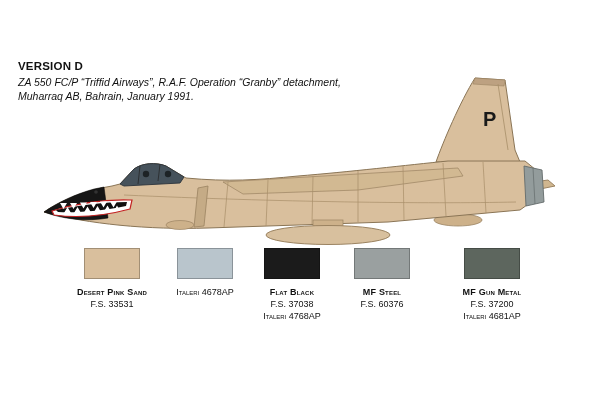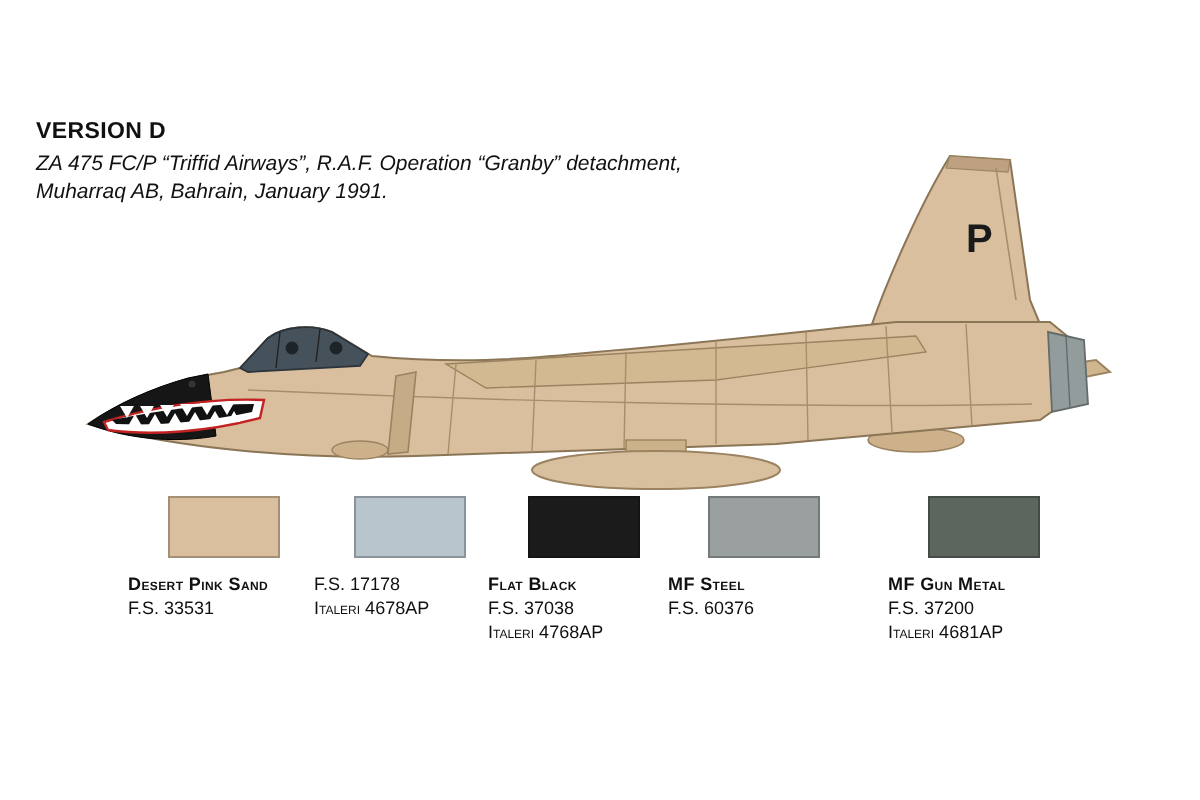--- a/index.html
+++ b/index.html
@@ -5,34 +5,34 @@
   html,body{margin:0;padding:0;background:#ffffff;}
   .page{
     position:relative;width:600px;height:376px;background:#ffffff;overflow:hidden;
     font-family:"Liberation Sans","DejaVu Sans",sans-serif;color:#111;
   }
   .header{position:absolute;left:18px;top:60px;width:360px;}
   .version{font-weight:bold;font-size:11.5px;letter-spacing:.2px;margin-bottom:3px;}
   .desc{font-style:italic;font-size:10.5px;line-height:1.35;}
   .aircraft-svg{position:absolute;left:28px;top:62px;width:540px;height:185px;}
   .swatch-row{position:absolute;left:0;top:248px;width:600px;height:110px;}
-  .swatch-col{position:absolute;width:96px;}
+  .swatch-col{position:absolute;width:96px;text-align:center;}
   .swatch-box{width:54px;height:29px;margin:0 auto 7px auto;border:1px solid rgba(0,0,0,.25);}
   .swatch-name{font-weight:bold;font-size:9px;font-variant:small-caps;letter-spacing:.2px;line-height:1.35;}
   .swatch-fs{font-size:9px;line-height:1.35;}
   .swatch-italeri{font-size:9px;font-variant:small-caps;line-height:1.35;}
 </style>
 </head>
 <body>
 
 <div class="page">
 
   <div class="header">
     <div class="version">VERSION D</div>
-    <div class="desc">ZA 475 FC/P “Triffid Airways”, R.A.F. Operation “Granby” detachment,</div>
+    <div class="desc">ZA 550 FC/P “Triffid Airways”, R.A.F. Operation “Granby” detachment,</div>
     <div class="desc">Muharraq AB, Bahrain, January 1991.</div>
   </div>
 
   <svg class="aircraft-svg" viewBox="0 0 540 185">
 
     <polygon points="436,130 520,118 527,124 448,140" fill="#d0b68f" stroke="#9b8361" stroke-width="1"></polygon>
 
     <path d="M408,100 C415,80 432,40 447,16 L477,18 L487,88 L492,100 Z" fill="#d9bf9d" stroke="#8a7556" stroke-width="1"></path>
     <path d="M447,16 L477,18 L476,24 L445,22 Z" fill="#bda181" stroke="#9b8361" stroke-width=".6"></path>
     <line x1="470" y1="22" x2="480" y2="88" stroke="#a78e68" stroke-width=".8"></line>
@@ -86,21 +86,20 @@
 
     <div class="swatch-col" style="left:64px">
       <div class="swatch-box" style="background-color: rgb(217, 191, 157);"></div>
       <div class="swatch-name">Desert Pink Sand</div>
       <div class="swatch-fs">F.S. 33531</div>
       <div class="swatch-italeri"></div>
     </div>
 
     <div class="swatch-col" style="left:157px">
       <div class="swatch-box" style="background-color: rgb(185, 197, 204);"></div>
-      <div class="swatch-fs">F.S. 17178</div>
       <div class="swatch-italeri">Italeri 4678AP</div>
     </div>
 
     <div class="swatch-col" style="left:244px">
       <div class="swatch-box" style="background-color: rgb(27, 27, 27);"></div>
       <div class="swatch-name">Flat Black</div>
       <div class="swatch-fs">F.S. 37038</div>
       <div class="swatch-italeri">Italeri 4768AP</div>
     </div>
 

